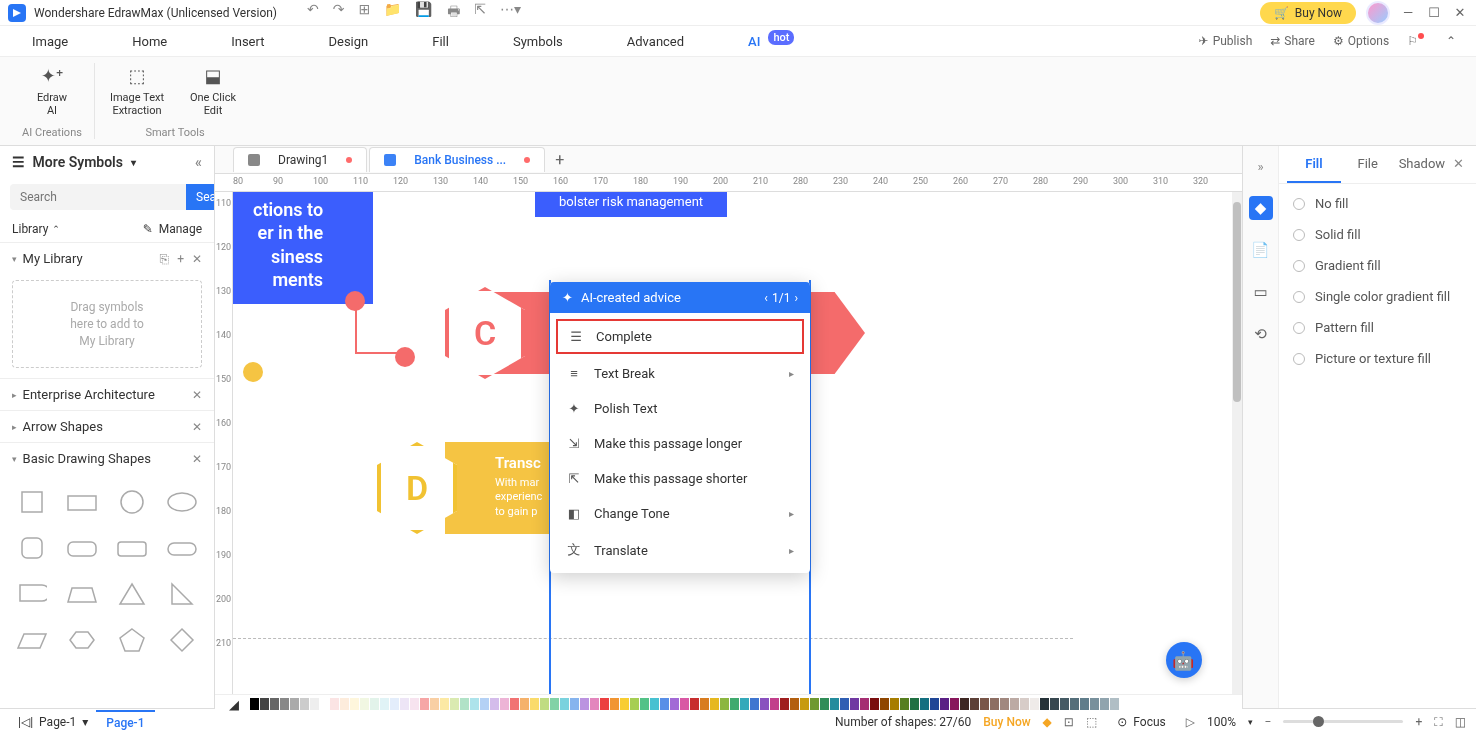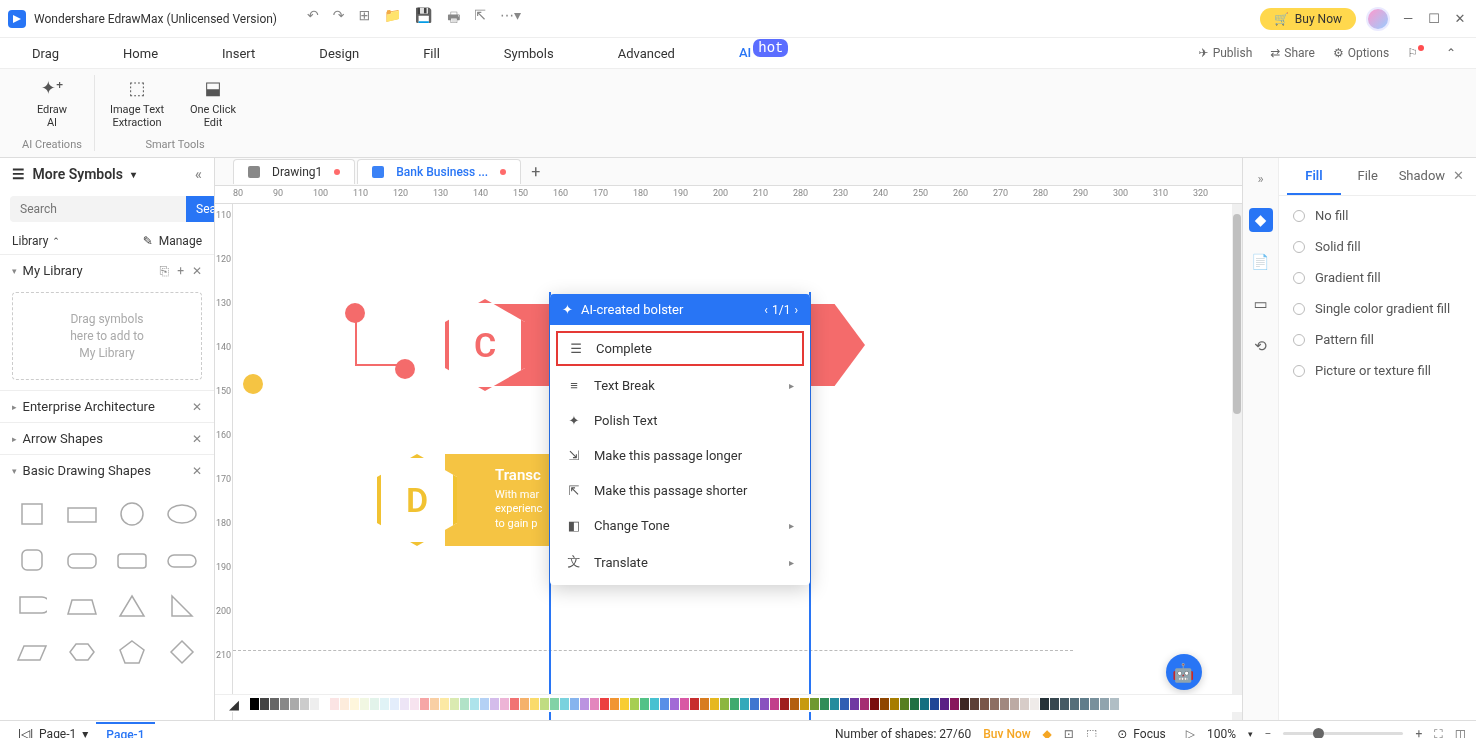--- a/index.html
+++ b/index.html
@@ -1,33 +1,33 @@
 <!DOCTYPE html>
 <html><head>
 <meta charset="utf-8">
 <style>
 * { margin: 0; padding: 0; box-sizing: border-box; font-family: -apple-system, BlinkMacSystemFont, "Segoe UI", Roboto, Arial, sans-serif; }
 body { width: 1476px; height: 738px; overflow: hidden; background: #fff; font-size: 13px; color: #333; }
 
 
-.titlebar { height: 38px; background: #fff; display: flex; align-items: center; padding: 0 8px; border-bottom: 1px solid #eee; }
+.titlebar { height: 26px; background: #fff; display: flex; align-items: center; padding: 0 8px; border-bottom: 1px solid #eee; }
 .titlebar .logo { width: 18px; height: 18px; background: #2875f5; border-radius: 4px; margin-right: 8px; display:flex;align-items:center;justify-content:center;}
 .titlebar .title { font-size: 12px; color: #333; }
 .titlebar .qat { display: flex; gap: 14px; margin-left: 30px; color: #888; }
 .titlebar .qat span { cursor: pointer; font-size: 14px; }
 .titlebar .right { margin-left: auto; display: flex; align-items: center; gap: 10px; }
 .buynow { background: #ffd84d; border-radius: 14px; padding: 4px 14px; display: flex; align-items: center; gap: 6px; font-size: 12px; cursor: pointer; }
 .avatar { width: 24px; height: 24px; border-radius: 50%; background: linear-gradient(135deg,#f9c,#9cf); border:2px solid #eaeaff; }
 .winbtn { width: 16px; height: 16px; color: #666; cursor:pointer; display:flex;align-items:center;justify-content:center;}
 
 
 .menubar { height: 30px; display: flex; align-items: center; padding: 0 20px; gap: 40px; background: #fff; position:relative;}
 .menubar .item { font-size: 13px; color: #333; cursor: pointer; padding: 6px 12px; }
 .menubar .item.active { background: #fff; border-radius: 6px 6px 0 0; color: #2875f5; font-weight:500;}
-.hot-badge { background: #5b6dff; color:#fff; font-size:14px; padding:1px 5px; border-radius:7px; margin-left:2px; position:relative; top:-5px;font-family:Liberation Mono, monospace;}
+.hot-badge { background: #5b6dff; color:#fff; font-size:11px; padding:1px 5px; border-radius:7px; margin-left:8px; position:relative; top:-5px;}
 .menubar .right { margin-left: auto; display: flex; align-items: center; gap: 18px; color: #666; font-size:12px;}
 .menubar .right .mitem { display:flex;align-items:center;gap:4px;cursor:pointer;}
 .red-dot { width:6px;height:6px;background:#ff4d4f;border-radius:50%;position:relative;top:-5px;left:-4px;}
 
 
 .ribbon { height: 90px; background: #fafafa; border-top:1px solid #eee; border-bottom: 1px solid #ddd; display: flex; padding: 6px 10px; }
 .ribbon-group { display: flex; flex-direction: column; align-items: center; padding: 0 12px; border-right:1px solid #e5e5e5;}
 .ribbon-group:last-child { border-right:none;}
 .ribbon-buttons { display: flex; gap: 16px; flex:1; align-items: flex-start; padding-top:2px;}
 .ribbon-btn { display: flex; flex-direction: column; align-items: center; gap: 2px; cursor: pointer; width: 60px; text-align:center;}
@@ -53,21 +53,21 @@
 .lp-sec-header .caret { margin-right:6px; font-size:9px; color:#888;}
 .lp-sec-header .actions { margin-left:auto;display:flex;gap:8px;color:#888;font-size:12px;}
 .lp-drop { margin:6px 12px 10px; border:1px dashed #ccc; border-radius:4px; padding:18px 8px; text-align:center; font-size:12px; color:#aaa; line-height:1.4;}
 .shapes-grid { display:grid; grid-template-columns: repeat(4, 1fr); gap:10px; padding:10px 12px;}
 .shape-cell { height:36px; display:flex;align-items:center;justify-content:center; color:#bbb;}
 .shape-cell svg { stroke:#aaa; fill:none; stroke-width:1.5;}
 
 
 .canvas-area { flex:1; display:flex; flex-direction:column; position:relative; background:#f8f8f8;}
 .doc-tabs { height:28px; background:#fafafa; display:flex; align-items:center; padding-left:18px; gap:2px; border-bottom:1px solid #ddd;}
-.doc-tab { display:flex;align-items:center;gap:12px;padding:5px 14px; background:#fff; border:1px solid #ddd; border-bottom:none; border-radius:4px 4px 0 0; font-size:12px; cursor:pointer; position:relative;text-align:center;}
+.doc-tab { display:flex;align-items:center;gap:18px;padding:5px 14px; background:#fff; border:1px solid #ddd; border-bottom:none; border-radius:4px 4px 0 0; font-size:12px; cursor:pointer; position:relative;text-align:center;}
 .doc-tab.active { color:#2875f5; font-weight:500;}
 .doc-tab .dot { width:6px;height:6px;border-radius:50%;background:#ff6b6b;}
 .doc-tab .doc-icon{width:12px;height:12px;background:#3b82f6;border-radius:2px;}
 .add-tab { padding:4px 8px; font-size:16px; color:#666; cursor:pointer;}
 .ruler-h { height:18px; background:#fff; border-bottom:1px solid #ddd; display:flex; position:relative; overflow:hidden;}
 .ruler-h .tick { position:absolute; font-size:9px; color:#888; top:2px;}
 .canvas { flex:1; background:#fff; position:relative; overflow:hidden;}
 .ruler-v { position:absolute; left:0; top:0; bottom:0; width:18px; background:#fff; border-right:1px solid #ddd;}
 .ruler-v .tick { position:absolute; font-size:9px; color:#888; left:1px; writing-mode:horizontal-tb;}
 
@@ -173,21 +173,21 @@
       <span>Buy Now</span>
     </div>
     <div class="avatar"></div>
     <div class="winbtn">—</div>
     <div class="winbtn">☐</div>
     <div class="winbtn">✕</div>
   </div>
 </div>
 
 <div class="menubar">
-  <span class="item">Drag</span>
+  <span class="item">Image</span>
   <span class="item">Home</span>
   <span class="item">Insert</span>
   <span class="item">Design</span>
   <span class="item">Fill</span>
   <span class="item">Symbols</span>
   <span class="item">Advanced</span>
   <span class="item active"><span>AI</span><span class="hot-badge">hot</span></span>
   <div class="right">
     <span class="mitem">
         <span>✈</span>
@@ -430,20 +430,25 @@
           <span class="tick" style="top: 182px;">150</span>
           <span class="tick" style="top: 226px;">160</span>
           <span class="tick" style="top: 270px;">170</span>
           <span class="tick" style="top: 314px;">180</span>
           <span class="tick" style="top: 358px;">190</span>
           <span class="tick" style="top: 402px;">200</span>
           <span class="tick" style="top: 446px;">210</span>
         </div>
       <div class="page-bg"></div>
 
+      <div class="blue-arrow" style="white-space:pre-line">ctions to
+er in the
+siness
+ments</div>
+      <div class="blue-arrow2">bolster risk management</div>
 
       <div class="red-arrow"></div>
       <div class="hex c">
           <span>C</span>
         </div>
 
       <div class="yellow-arrow">
         <div class="t1">Transc</div>
         <div class="t2" style="white-space:pre-line">With mar
 experienc
@@ -459,21 +464,21 @@
       <div class="line-conn lc1"></div>
       <div class="line-conn lc2"></div>
 
       <div class="dashed-border"></div>
 
       <div class="sel-handles"></div>
 
       <div class="ai-popup">
         <div class="ai-head">
           <span>✦</span>
-          <span>AI-created bolster</span>
+          <span>AI-created advice</span>
           <span class="nav">
             <span>‹</span>
             <span>1/1</span>
             <span>›</span>
           </span>
         </div>
         <div class="ai-menu">
           <div class="ai-menu-item highlight">
             <span class="micon">☰</span>
             <span>Complete</span>

